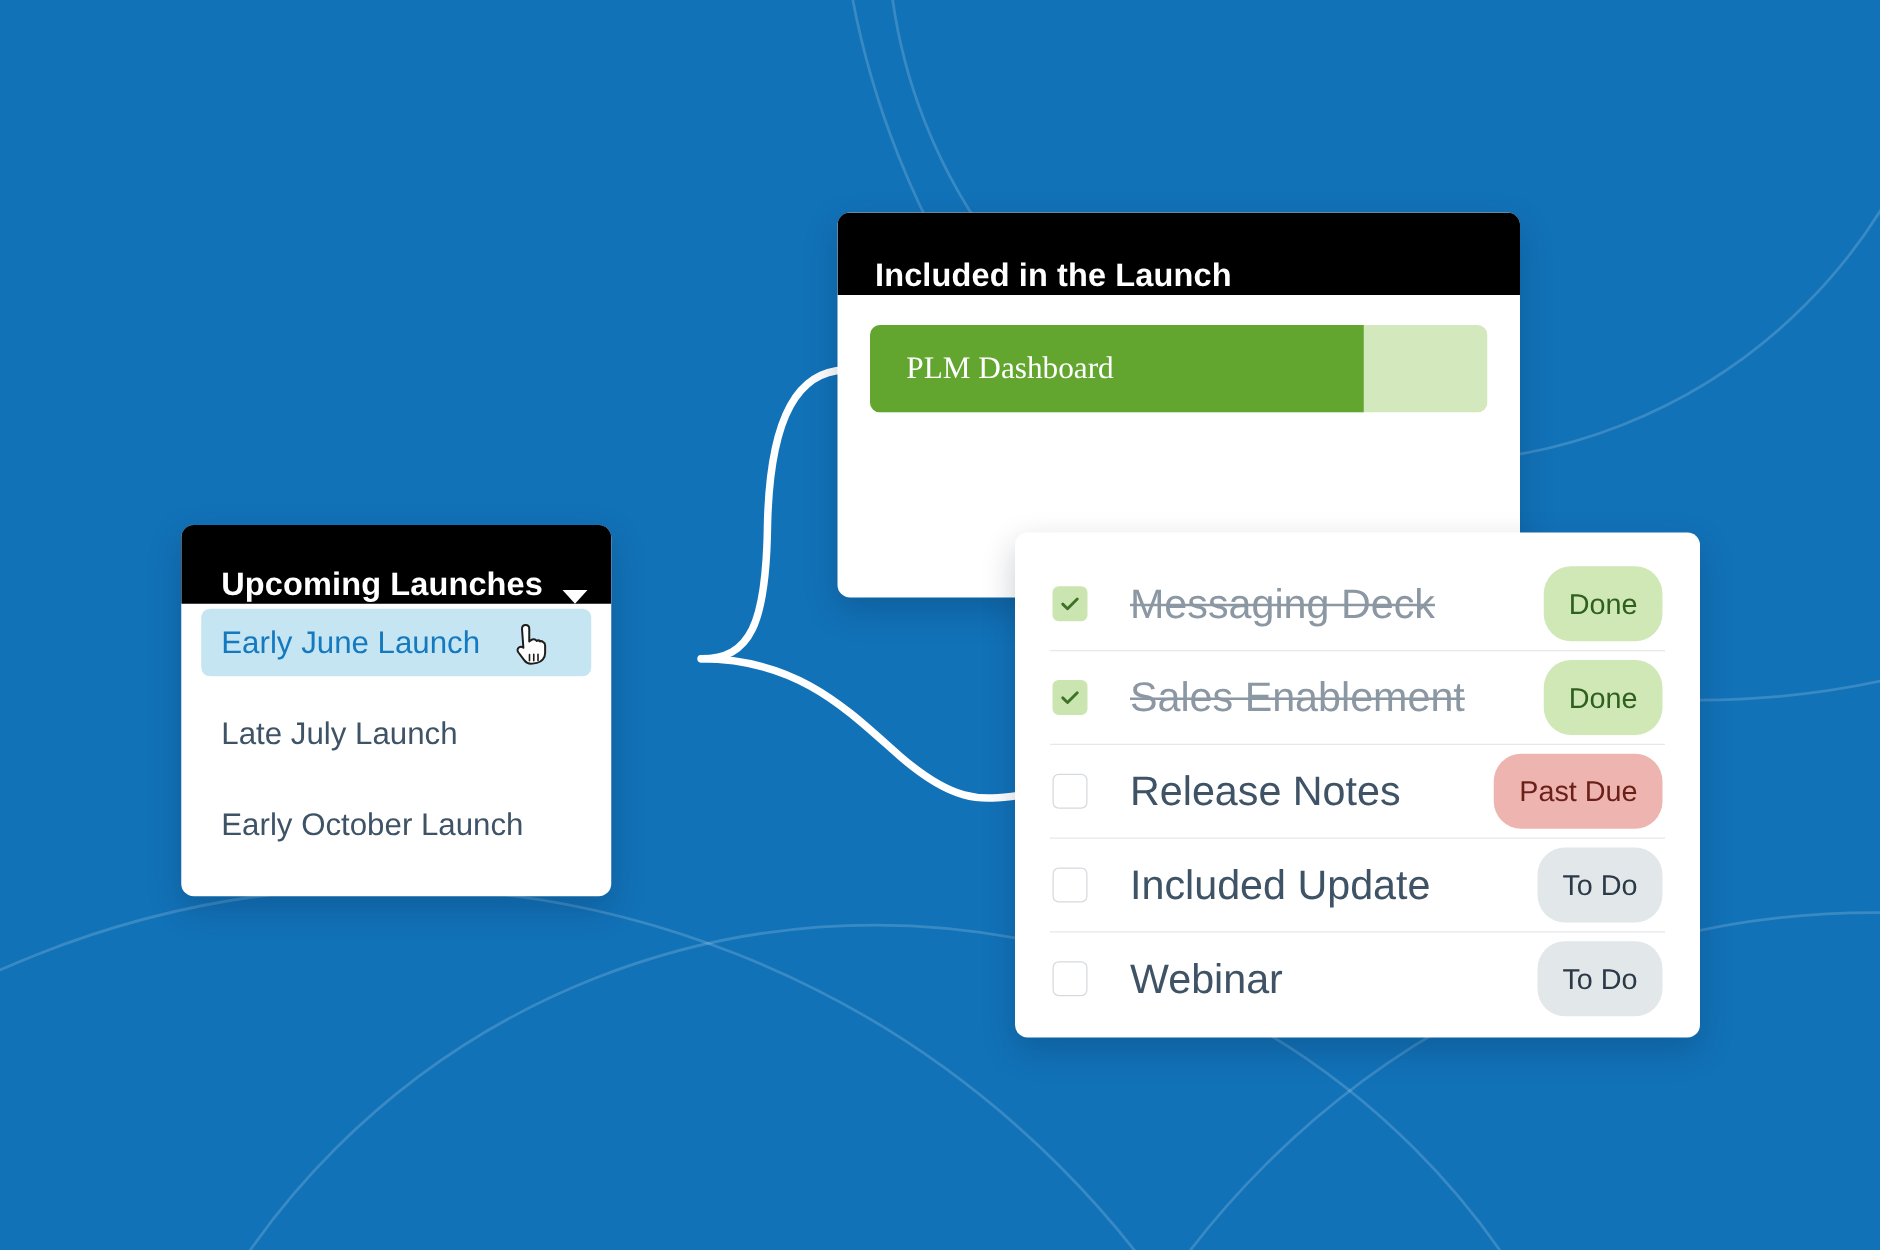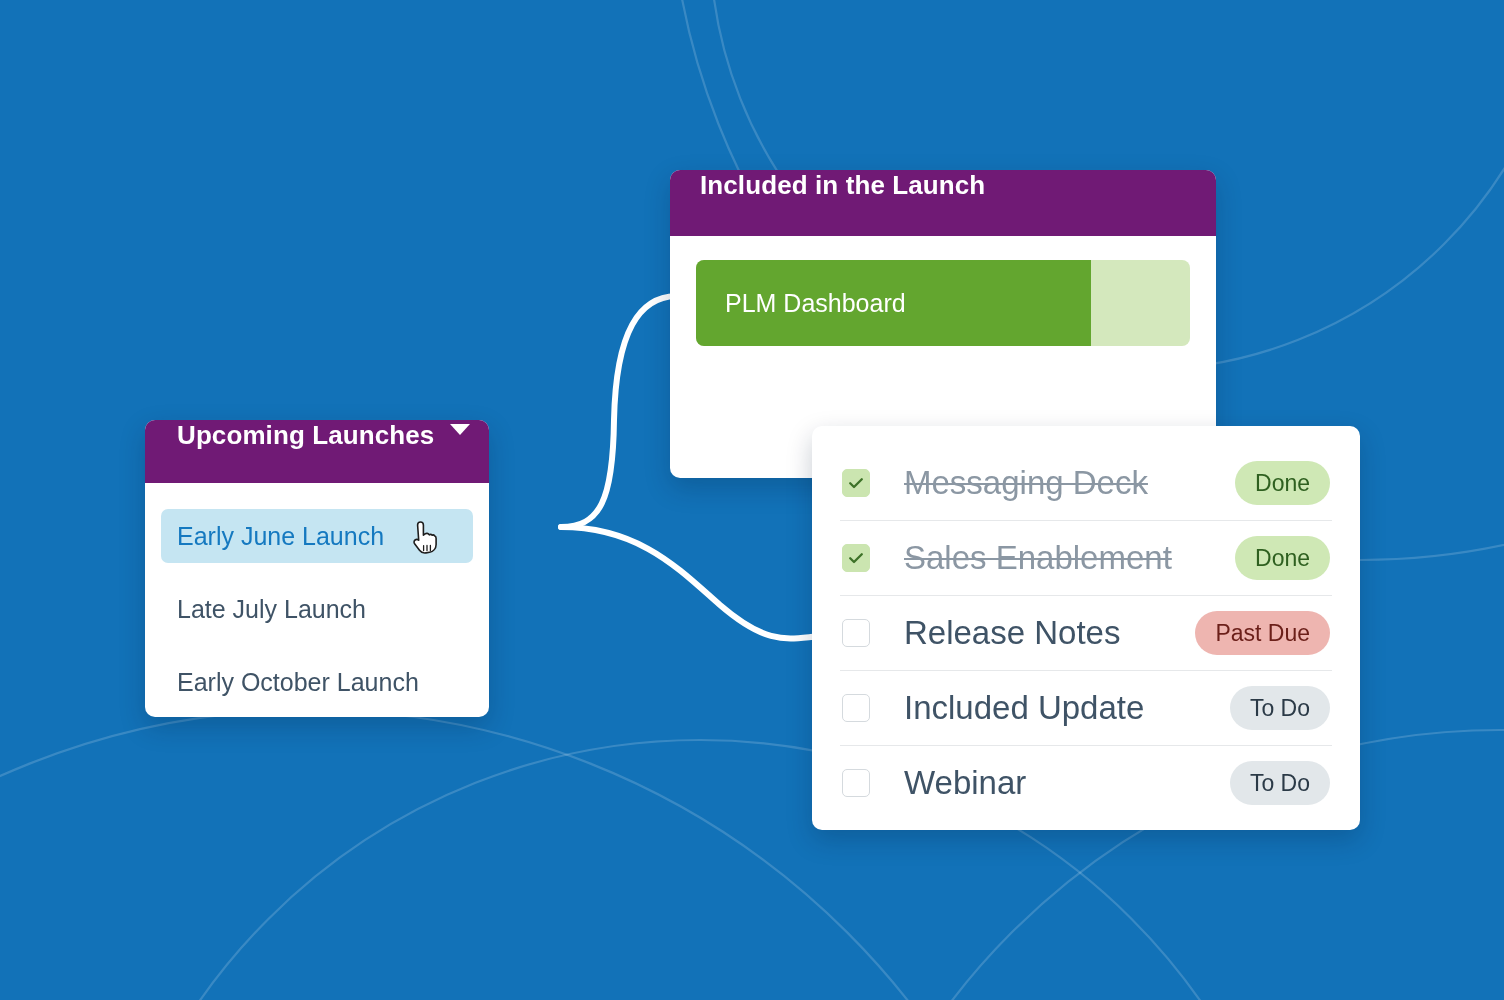--- a/index.html
+++ b/index.html
@@ -39,24 +39,24 @@
   
   .card {
     position: absolute;
     background: #ffffff;
     border-radius: 10px;
     box-shadow: 0 10px 26px rgba(0, 26, 54, 0.22);
     overflow: hidden;
   }
 
   .card-header {
-    background: #701a75;
+    background: #000000;
     color: #ffffff;
     display: flex;
-    align-items: flex-start;
+    align-items: flex-end;
     gap: 16px;
   }
 
   .card-title {
     font-size: 26px;
     font-weight: 600;
     letter-spacing: 0.1px;
     white-space: nowrap;
   }
 
@@ -73,26 +73,27 @@
     height: 66px;
     padding: 0 30px;
   }
 
   .bars-area {
     padding: 24px 26px 0 26px;
   }
 
   .progress-row {
     position: relative;
-    height: 86px;
+    height: 70px;
     border-radius: 8px;
     margin-bottom: 20px;
     overflow: hidden;
     display: flex;
     align-items: center;
+    font-family: Liberation Serif, serif;
   }
 
   .progress-track { position: absolute; inset: 0; }
   .progress-fill  { position: absolute; left: 0; top: 0; bottom: 0; }
 
   .progress-label {
     position: relative;
     z-index: 2;
     font-size: 25px;
     padding-left: 29px;
@@ -114,21 +115,21 @@
   }
 
   .caret-down {
     width: 0; height: 0;
     border-left: 10px solid transparent;
     border-right: 10px solid transparent;
     border-top: 11px solid #ffffff;
     margin-top: 4px;
   }
 
-  .launch-list { padding: 26px 16px 0 16px; }
+  .launch-list { padding: 4px 16px 0 16px; }
 
   .launch-item {
     height: 54px;
     display: flex;
     align-items: center;
     padding: 0 16px;
     border-radius: 7px;
     font-size: 25px;
     color: #3f5366;
     margin-bottom: 19px;
@@ -198,21 +199,21 @@
 
   .task-row.done .task-label {
     color: #8b97a3;
     text-decoration: line-through;
     text-decoration-thickness: 1.6px;
   }
 
   .status-badge {
     position: absolute;
     right: 30px;
-    height: 44px;
+    height: 60px;
     min-width: 92px;
     padding: 12px 20px;
     border-radius: 22px;
     display: flex;
     align-items: center;
     justify-content: center;
     font-size: 23px;
     white-space: nowrap;
   }
 

